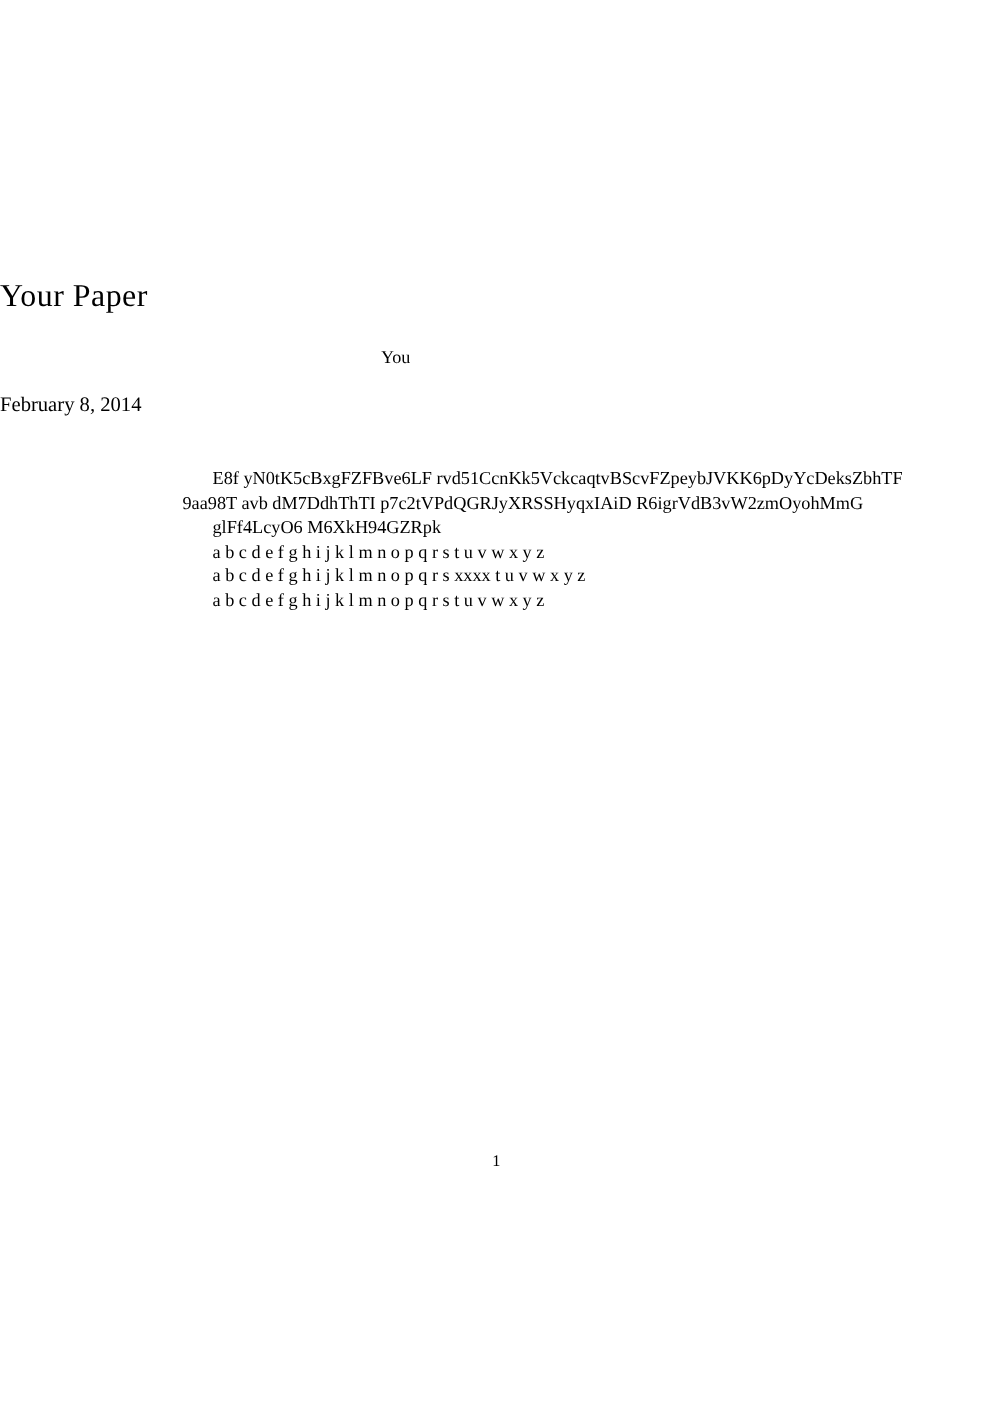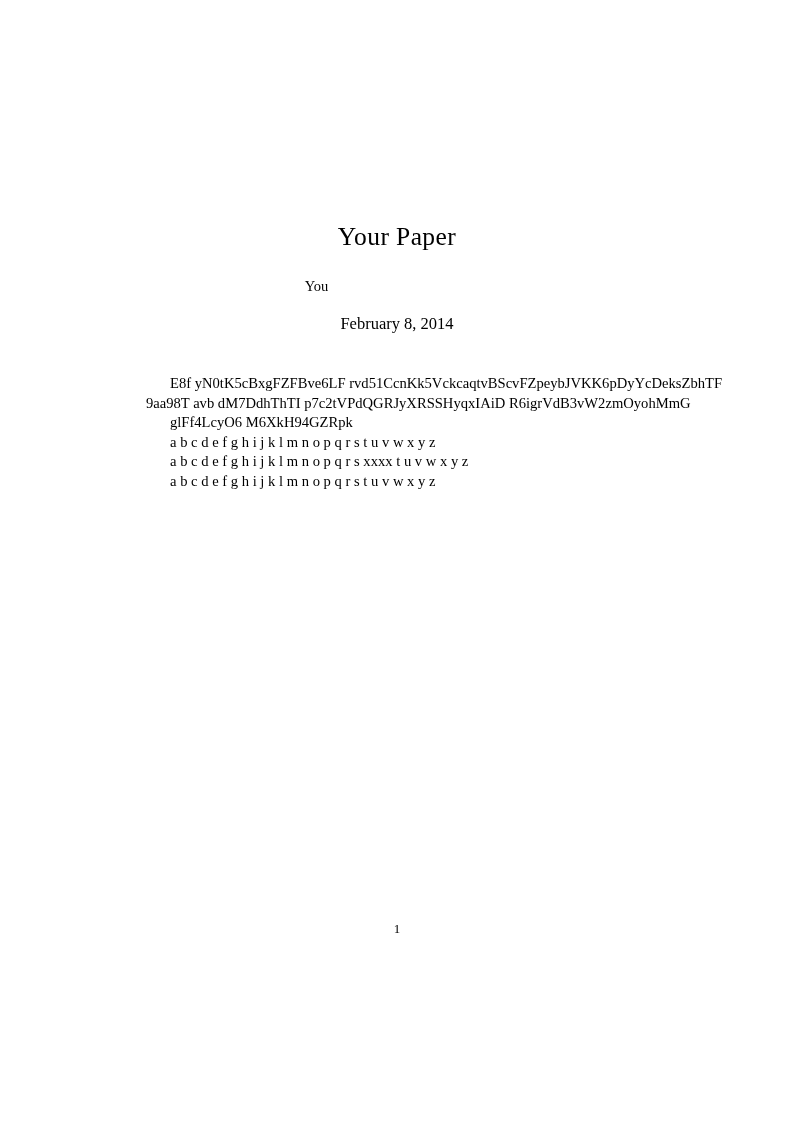--- a/index.html
+++ b/index.html
@@ -19,40 +19,39 @@
     position: relative;
     width: 794px;
     height: 1123px;
     box-sizing: border-box;
   }
   .title {
     position: absolute;
     top: 222px;
     left: 0;
     width: 794px;
-    text-align: center;
+    text-align: left;
     font-size: 25.5px;
     letter-spacing: 0.4px;
     font-weight: normal;
     margin: 0;
   }
   .author {
     position: absolute;
     top: 278px;
     left: 0;
     width: 633px;
     text-align: center;
     font-size: 14.5px;
   }
   .date {
     position: absolute;
     top: 314px;
     left: 0;
     width: 794px;
-    text-align: center;
     font-size: 16.5px;
   }
   .body-block {
     position: absolute;
     top: 374px;
     left: 146px;
     width: 660px;
     font-size: 14.6px;
     line-height: 19.6px;
     white-space: nowrap;

